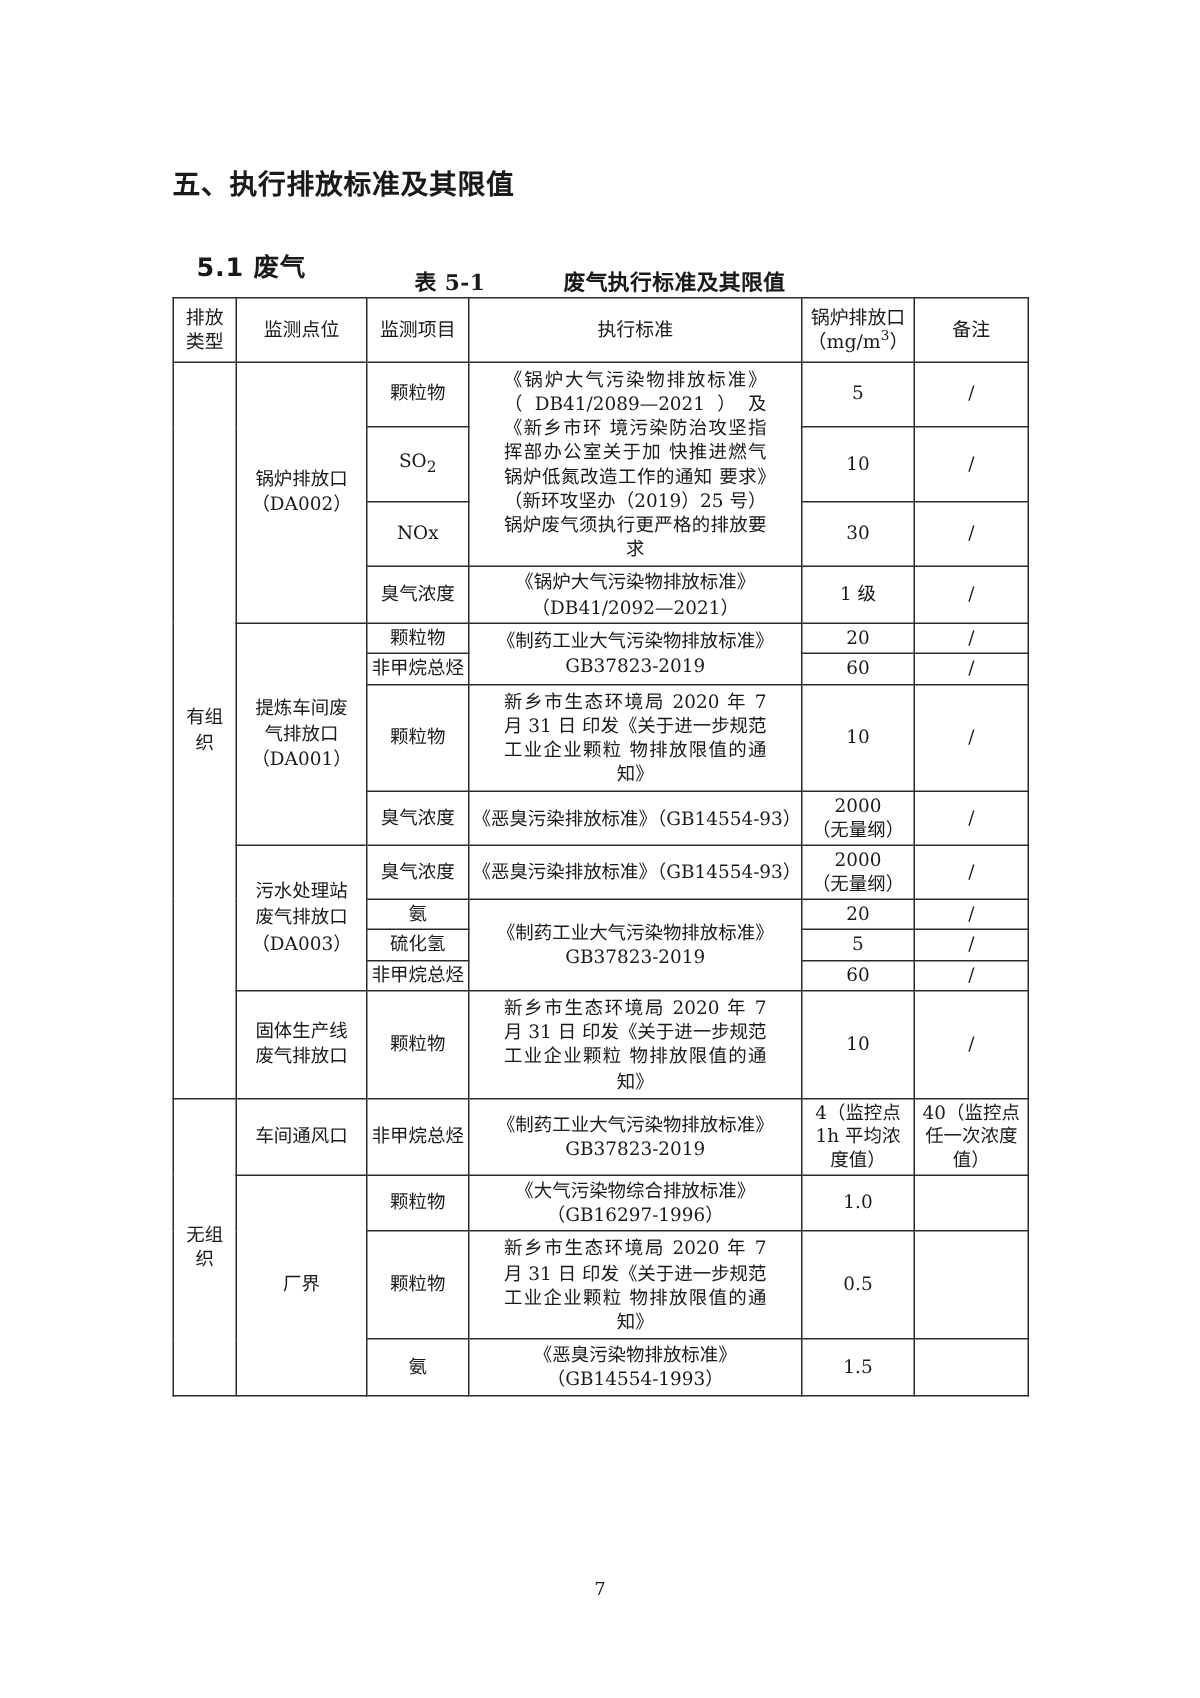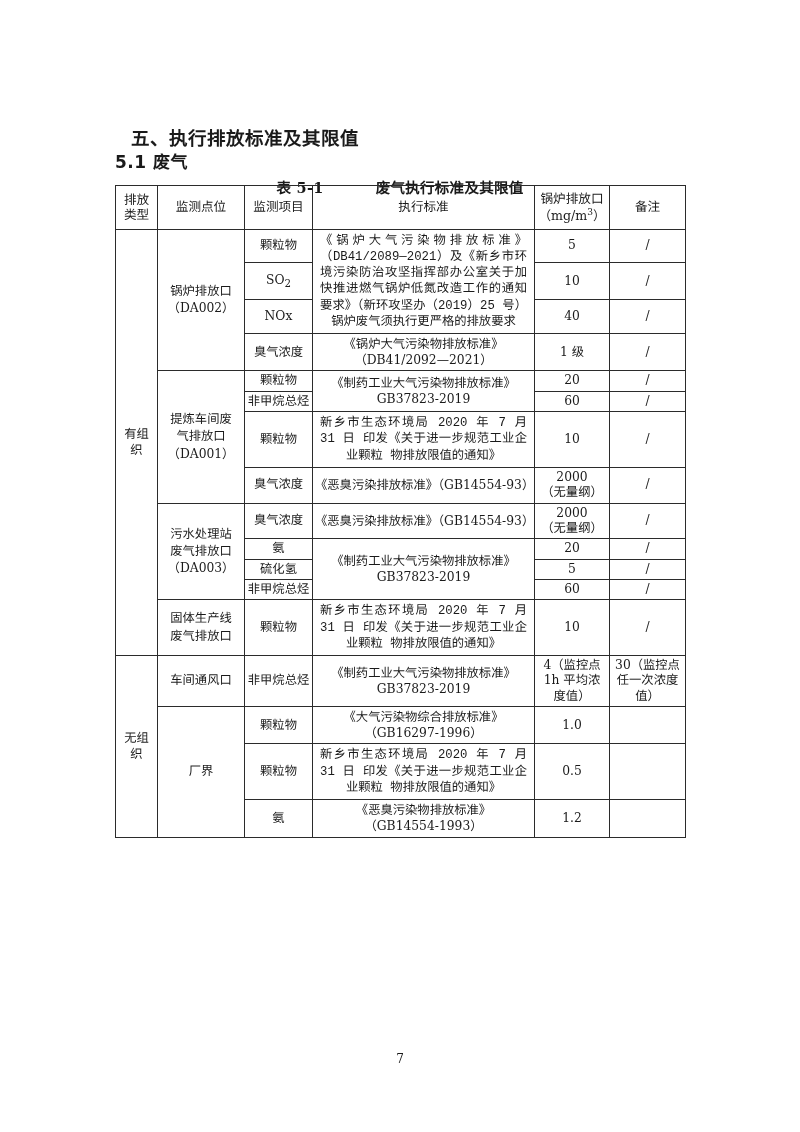--- a/index.html
+++ b/index.html
@@ -26,32 +26,32 @@
     position: absolute;
     left: 115px;
     top: 0;
     width: 570px;
   }
 
   
   h1.sec-heading {
     font-size: 18.5px;
     font-weight: bold;
-    margin: 16px;
+    margin: 0;
     padding: 0;
     position: absolute;
     left: 0;
     top: 108px;
     letter-spacing: 0.5px;
     font-family: "DejaVu Serif", "Liberation Serif", serif;
   }
   h2.sub-heading {
     font-size: 17px;
     font-weight: bold;
-    margin: 0;
+    margin: 16px;
     padding: 0;
     position: absolute;
     left: 0;
     top: 148px;
     letter-spacing: 0.5px;
     font-family: "DejaVu Sans", "Liberation Sans", sans-serif;
     text-align: center;
   }
   .table-caption {
     position: absolute;
@@ -64,21 +64,21 @@
     letter-spacing: 0.3px;
   }
   .table-caption .cap-no {
     margin-right: 52px;
   }
 
   
   table.std-table {
     position: absolute;
     left: 0;
-    top: 185px;
+    top: 198px;
     width: 570px;
     border-collapse: collapse;
     table-layout: fixed;
     font-size: 12.3px;
     line-height: 1.25;
   }
   table.std-table td, table.std-table th {
     border: 1px solid #2b2b2b;
     text-align: center;
     vertical-align: middle;
@@ -91,22 +91,21 @@
     padding: 5px 2px;
   }
   td.std-cell {
     text-align: center;
     line-height: 1.32;
     padding: 3px 4px;
   }
   td.std-cell.just {
     text-align: justify;
     text-align-last: center;
-    padding: 3px 7px;
-    font-family: Liberation Mono, monospace;
+    padding: 3px 23px;
   }
   td.pointcell {
     line-height: 1.4;
   }
   td.typecell {
     line-height: 1.35;
   }
   .sup { font-size: 0.72em; vertical-align: super; }
 
   
@@ -191,21 +190,21 @@
         </tr>
 
         <tr>
           <td><span>SO</span><sub>2</sub></td>
           <td>10</td>
           <td>/</td>
         </tr>
 
         <tr>
           <td>NOx</td>
-          <td>40</td>
+          <td>30</td>
           <td>/</td>
         </tr>
 
         <tr>
           <td>臭气浓度</td>
           <td class="std-cell">
             <span>《锅炉大气污染物排放标准》</span><br>
             <span>（DB41/2092—2021）</span>
           </td>
           <td>1 级</td>
@@ -316,21 +315,21 @@
           <td class="std-cell">
             <span>《制药工业大气污染物排放标准》</span><br>
             <span>GB37823-2019</span>
           </td>
           <td>
             <span>4（监控点</span><br>
             <span>1h 平均浓</span><br>
             <span>度值）</span>
           </td>
           <td>
-            <span>30（监控点</span><br>
+            <span>40（监控点</span><br>
             <span>任一次浓度</span><br>
             <span>值）</span>
           </td>
         </tr>
 
         <tr>
           <td class="pointcell" rowspan="3">厂界</td>
           <td>颗粒物</td>
           <td class="std-cell">
             <span>《大气污染物综合排放标准》</span><br>
@@ -350,21 +349,21 @@
           <td>0.5</td>
           <td></td>
         </tr>
 
         <tr>
           <td>氨</td>
           <td class="std-cell">
             <span>《恶臭污染物排放标准》</span><br>
             <span>（GB14554-1993）</span>
           </td>
-          <td>1.2</td>
+          <td>1.5</td>
           <td></td>
         </tr>
 
       </tbody>
     </table>
 
     <div class="page-number">7</div>
 
   </div>
 </div>

